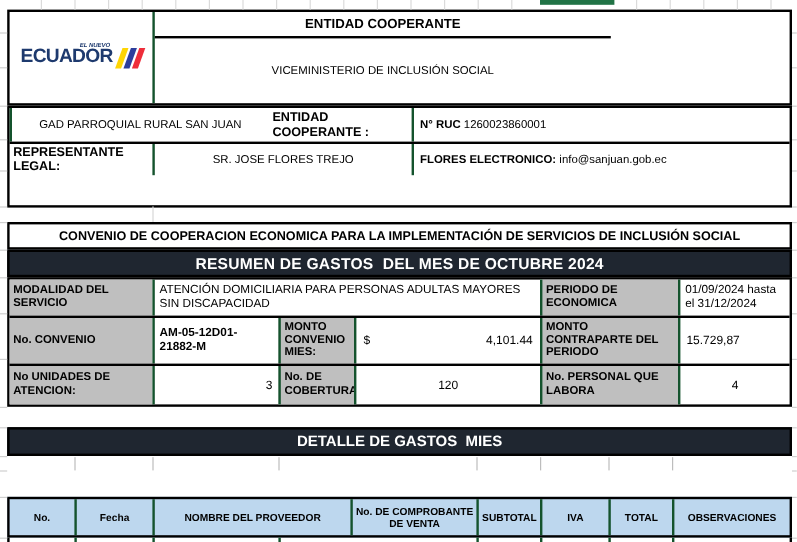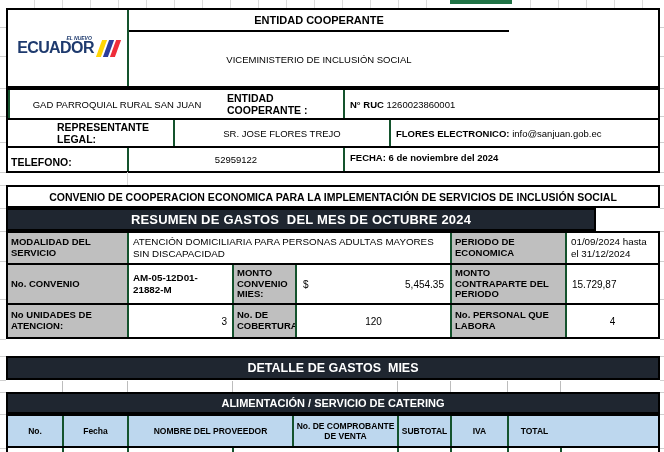--- a/index.html
+++ b/index.html
@@ -86,88 +86,79 @@
   </div>
 
   <div class="sec col" style="left:6px;top:88px;width:654px;height:85px;">
     <div style="display:flex;flex:0 0 28px;">
       <div class="cell center val bl" style="flex:0 0 216px;">GAD PARROQUIAL RURAL SAN JUAN</div>
       <div class="cell lab" style="flex:0 0 119px;">ENTIDAD COOPERANTE :</div>
       <div class="cell info bl" style="flex:1;">
         <b>N° RUC</b>&nbsp;<span>1260023860001</span>
       </div>
     </div>
-    <div class="bt" style="display:flex;flex:0 0 26px;padding-left:46px;">
+    <div class="bt" style="display:flex;flex:0 0 26px;">
       <div class="cell lab" style="flex:0 0 119px;">REPRESENTANTE LEGAL:</div>
       <div class="cell center val bl" style="flex:0 0 216px;">SR. JOSE FLORES TREJO</div>
       <div class="cell info bl" style="flex:1;">
         <b>FLORES ELECTRONICO:</b>&nbsp;<span>info@sanjuan.gob.ec</span>
       </div>
     </div>
-    <div class="bt" style="display:flex;flex:1;">
-      <div class="cell lab" style="flex:0 0 119px;align-items:flex-end;padding-bottom:3px;">TELEFONO:</div>
-      <div class="cell center val bl" style="flex:0 0 216px;">52959122</div>
-      <div class="cell info bl" style="flex:1;align-items:flex-start;padding-top:4px;">
-        <b>FECHA:</b>&nbsp;<b>6 de noviembre del 2024</b>
-      </div>
-    </div>
   </div>
 
   <div class="sec" style="left:6px;top:185px;width:654px;height:23px;">
     <div class="cell center banner" style="flex:1;">CONVENIO DE COOPERACION ECONOMICA PARA LA IMPLEMENTACIÓN DE SERVICIOS DE INCLUSIÓN SOCIAL</div>
   </div>
 
-  <div class="sec dark" style="left:6px;top:208px;width:590px;height:23px;">
+  <div class="sec dark" style="left:6px;top:208px;width:654px;height:23px;">
     <div class="cell center resumen-t pre" style="flex:1;">RESUMEN DE GASTOS  DEL MES DE OCTUBRE 2024</div>
   </div>
 
   <div class="sec col" style="left:6px;top:231px;width:654px;height:108px;">
     <div style="display:flex;flex:0 0 30px;">
       <div class="cell glab gray" style="flex:0 0 119px;">MODALIDAD DEL SERVICIO</div>
       <div class="cell mval bl" style="flex:0 0 323px;">ATENCIÓN DOMICILIARIA PARA PERSONAS ADULTAS MAYORES SIN DISCAPACIDAD</div>
       <div class="cell glab gray bl" style="flex:0 0 115px;">PERIODO DE ECONOMICA</div>
       <div class="cell mval bl" style="flex:1;">01/09/2024 hasta el 31/12/2024</div>
     </div>
     <div class="bt" style="display:flex;flex:0 0 38px;">
       <div class="cell glab gray" style="flex:0 0 119px;text-align:right;">No. CONVENIO</div>
       <div class="cell mval bold bl" style="flex:0 0 105px;">AM-05-12D01-21882-M</div>
       <div class="cell glab gray bl" style="flex:0 0 63px;">MONTO CONVENIO MIES:</div>
       <div class="cell acct bl" style="flex:0 0 155px;">
         <span>$</span>
-        <span>5,454.35</span>
+        <span>4,101.44</span>
       </div>
       <div class="cell glab gray bl" style="flex:0 0 115px;">MONTO CONTRAPARTE DEL PERIODO</div>
       <div class="cell num bl" style="flex:1;">15.729,87</div>
     </div>
     <div class="bt" style="display:flex;flex:1;">
       <div class="cell glab gray" style="flex:0 0 119px;">No UNIDADES DE ATENCION:</div>
       <div class="cell num right bl" style="flex:0 0 105px;">3</div>
       <div class="cell glab gray bl" style="flex:0 0 63px;">No. DE COBERTURA</div>
       <div class="cell num center bl" style="flex:0 0 155px;">120</div>
       <div class="cell glab gray bl" style="flex:0 0 115px;">No. PERSONAL QUE LABORA</div>
       <div class="cell num center bl" style="flex:1;">4</div>
     </div>
   </div>
 
   <div class="sec dark" style="left:6px;top:356px;width:654px;height:24px;">
     <div class="cell center detalle-t pre" style="flex:1;">DETALLE DE GASTOS  MIES</div>
   </div>
 
-  <div class="sec dark" style="left:6px;top:392px;width:654px;height:22px;">
-    <div class="cell center aliment-t" style="flex:1;">ALIMENTACIÓN / SERVICIO DE CATERING</div>
-  </div>
 
   <div class="sec blue" style="left:6px;top:414px;width:654px;height:34px;">
     <div class="cell th" style="flex:0 0 54px;">No.</div>
     <div class="cell th bl" style="flex:0 0 65px;">Fecha</div>
     <div class="cell th bl" style="flex:0 0 165px;">NOMBRE DEL PROVEEDOR</div>
     <div class="cell th bl" style="flex:0 0 105px;">No. DE COMPROBANTE DE VENTA</div>
     <div class="cell th bl brk" style="flex:0 0 53px;">SUBTOTAL</div>
     <div class="cell th bl" style="flex:0 0 57px;">IVA</div>
     <div class="cell th bl" style="flex:0 0 53px;">TOTAL</div>
+    <div class="cell th bl" style="flex:1;">OBSERVACIONES</div>
   </div>
 
   <div style="position:absolute;left:6px;top:448px;width:654px;height:4px;display:flex;box-sizing:border-box;border-left:2px solid #000;border-right:2px solid #000;">
     <div class="cell" style="flex:0 0 54px;"></div>
     <div class="cell bl" style="flex:0 0 65px;"></div>
     <div class="cell bl" style="flex:0 0 105px;"></div>
     <div class="cell bl" style="flex:0 0 165px;"></div>
     <div class="cell bl" style="flex:0 0 53px;"></div>
     <div class="cell bl" style="flex:0 0 57px;"></div>
     <div class="cell bl" style="flex:0 0 53px;"></div>

